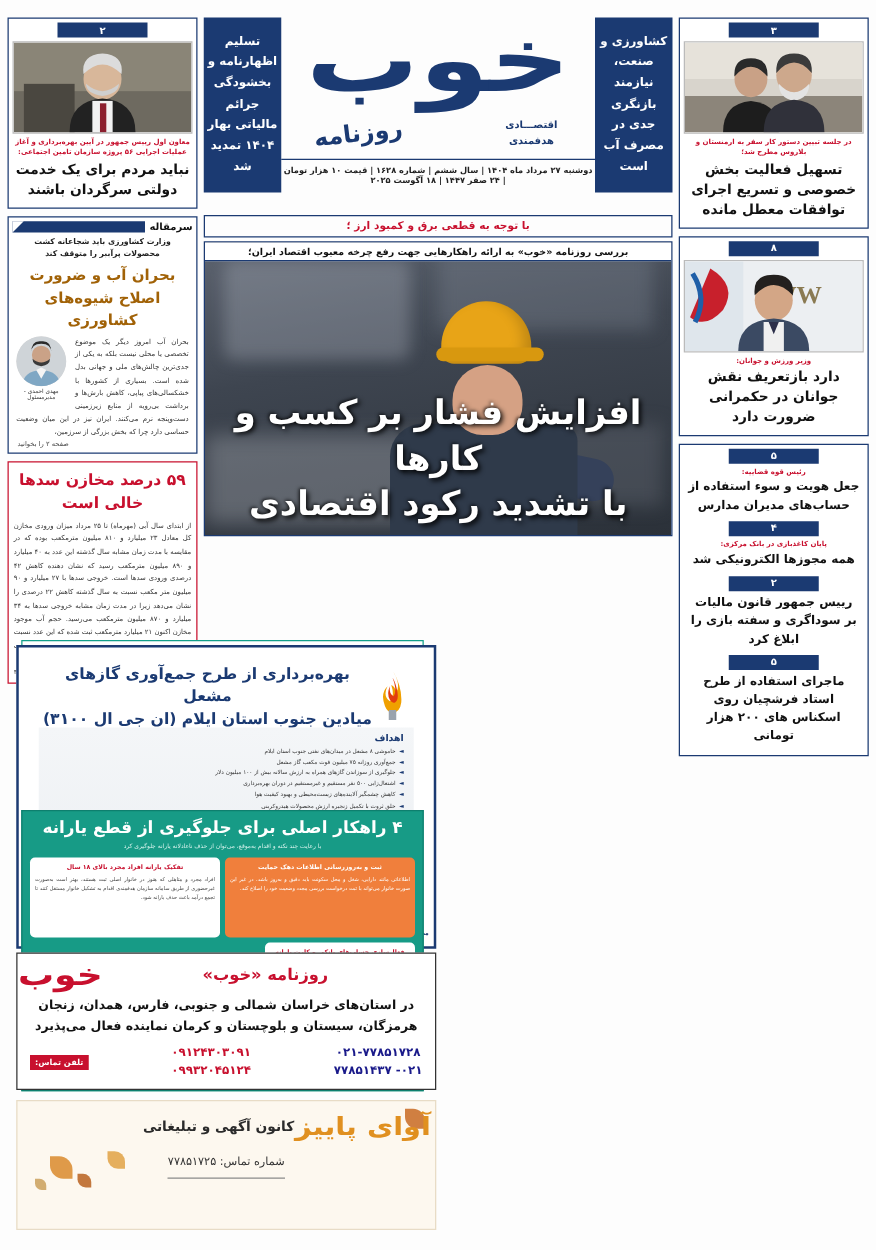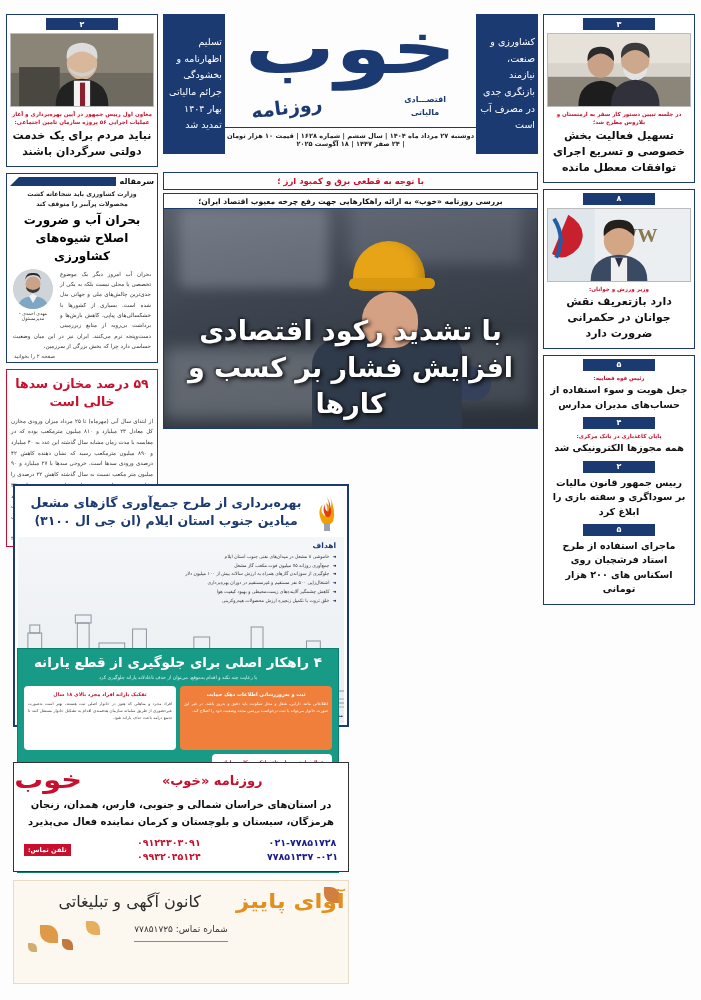--- a/index.html
+++ b/index.html
@@ -18,21 +18,22 @@
 
   
   .masthead {
     position: absolute; top: 14px; right: 163px; left: 163px; height: 140px;
     display: flex; flex-direction: row; align-items: stretch;
   }
   .mast-box {
     background: #1b3a72; color: #fff;
     width: 62px; flex: 0 0 62px;
     display: flex; align-items: center; justify-content: center;
-    font-size: 9.5px; font-weight: normal; line-height: 1.75;
+    text-align: center;
+    font-size: 9.5px; font-weight: bold; line-height: 1.75;
     padding: 0 3px;
     letter-spacing: .2px;
   }
   .mast-center {
     flex: 1 1 auto; position: relative;
     display: flex; flex-direction: column; align-items: center; justify-content: flex-start;
   }
   .mast-slogan {
     font-size: 8.5px; color: #1b3a72; font-weight: bold;
     margin-top: 16px; text-align: center; line-height: 1.5;
@@ -86,21 +87,21 @@
     font-size: 9.6px; font-weight: bold; color: #111; text-align: center;
     line-height: 1.5; margin: 1px 3px 2px;
   }
 
   
   .edit-head { display:flex; align-items:center; justify-content: space-between; gap:4px; }
   .edit-label { font-size: 8px; font-weight:bold; color:#111; white-space:nowrap; }
   .edit-bar { flex:1; height: 9px; background:#1b3a72; position:relative; }
   .edit-bar:after{ content:""; position:absolute; left:0; top:0; border-top:9px solid #fff; border-right:9px solid transparent;}
   .edit-sub { font-size:6.2px; color:#222; text-align:center; line-height:1.6; margin:3px 4px 2px; font-weight:bold;}
-  .edit-title { font-size:12px; font-weight:bold; text-align:center; line-height:1.5; margin:2px 4px 4px; color:#000000;}
+  .edit-title { font-size:12px; font-weight:bold; text-align:center; line-height:1.5; margin:2px 4px 4px; color:#a16207;}
   .edit-body { font-size:5.6px; color:#333; text-align:justify; line-height:1.85; margin:0 3px; }
   .edit-author {
     float:left; width: 46px; margin: 0 4px 2px 0; text-align:center;
   }
   .author-photo { width:40px;height:40px;border-radius:50%;margin:0 auto;overflow:hidden;position:relative;background:#d8d8d8;}
   .author-name { font-size:4.6px; color:#333; margin-top:2px; line-height:1.3;}
   .edit-cont { font-size:5.4px; text-align:left; margin:2px 4px 0; color:#444;}
 
   
   .red-box { border: 1.5px solid #c8102e; padding: 5px 4px; background:#fff; margin-bottom:6px;}
@@ -152,22 +153,22 @@
     position:absolute; top:512px; left:17px; width:322px; height:128px;
     border:1.5px solid #13a08a; background:#fff; padding:3px;
   }
   .tender-inner { border:1px solid #cfd6dd; height:100%; padding:4px 5px; position:relative; background:#fff; }
   .tender-title { font-size:9.5px; font-weight:bold; color:#111; text-align:center; border-bottom:1px solid #c8102e; padding-bottom:2px;}
   .tender-cols { display:flex; gap:6px; margin-top:4px; }
   .tender-col { flex:1; font-size:4.4px; line-height:1.9; text-align:justify; color:#333;}
   .tender-logo { position:absolute; left:6px; top:4px; width:34px;height:34px; }
   .tender-foot { position:absolute; bottom:3px; left:5px; right:5px; display:flex; justify-content:space-between; font-size:5.6px; font-weight:bold; color:#1b3a72;}
   .gas-ad {
-    position:absolute; top:484px; right:352px; width:336px; height:243px;
-    border:2px solid #1b3a72; background:#fff; padding:3px; overflow:hidden;
+    position:absolute; top:516px; right:352px; width:336px; height:243px;
+    border:2px solid #1b3a72; background:#fff; padding:16px; overflow:hidden;
   }
   .gas-head { position:relative; height:46px; display:flex; align-items:center; justify-content:center; }
   .gas-title { font-size:12.5px; font-weight:bold; color:#1b3a72; text-align:center; line-height:1.45; padding-right:30px;}
   .flame { position:absolute; right:8px; top:2px; width:18px; height:40px; }
   .gas-body { position:relative; height:186px; background:linear-gradient(180deg,#f4f6f8 0%, #e9edf1 100%); margin-top:2px; overflow:hidden;}
   .goals-title { position:absolute; right:8px; top:4px; font-size:7.5px; font-weight:bold; color:#1b3a72;}
   .goals { position:absolute; right:8px; top:16px; width:190px; }
   .goal-li { font-size:4.6px; color:#333; line-height:1.9; display:flex; gap:3px; }
   .goal-dot { color:#1b3a72; }
   .refinery { position:absolute; left:0; bottom:0; width:100%; height:120px; opacity:.85;}
@@ -215,41 +216,41 @@
   .gn-logo { font-size:16px; font-weight:bold; color:#c8102e; transform:scaleX(1.2); }
   .gn-title { flex:1; text-align:center; font-size:12px; font-weight:bold; color:#111;}
   .gn-body { font-size:4.8px; color:#222; text-align:justify; line-height:2.05; margin-top:3px;}
 
   .avaad {
     position:absolute; top:880px; right:352px; width:336px; height:104px;
     background:#fdf8ef; border:1px solid #e8dcc6; overflow:hidden;
   }
   .avaad-row{ display:flex; align-items:center; justify-content:flex-start; padding:8px 10px 0; gap:8px;}
   .avaad-logo{ font-size:20px; font-weight:bold; color:#e09020; transform:scaleX(1.15);}
-  .avaad-t{ flex:1; text-align:center; font-size:16px; font-weight:normal; color:#2b2b2b;}
+  .avaad-t{ flex:1; text-align:right; font-size:11px; font-weight:bold; color:#2b2b2b;}
   .avaad-ph{ text-align:center; font-size:9px; color:#333; margin-top:6px; border-bottom:1px solid #8a8a8a; display:inline-block; padding-bottom:7px;}
   .avaad-phwrap{ text-align:center; margin-top:4px; }
   .leaf{ position:absolute; border-radius:0 60% 0 60%; opacity:.85;}
 </style>
 </head>
 <body>
 
 <div class="page">
 
   <div class="masthead">
     <div class="mast-box">کشاورزی و صنعت، نیازمند بازنگری جدی در مصرف آب است</div>
 
     <div class="mast-center">
       <div class="logo-wrap">
         <div class="logo-khoob">خوب</div>
       </div>
       <div class="logo-rooz">روزنامه</div>
       <div class="mast-cat">
         <div>اقتصـــادی</div>
-        <div>مالیاتی</div>
+        <div>هدفمندی</div>
       </div>
       <div class="mast-dateline">دوشنبه ۲۷ مرداد ماه ۱۴۰۴ | سال ششم | شماره ۱۶۲۸ | قیمت ۱۰ هزار تومان | ۲۴ صفر ۱۴۴۷ | ۱۸ آگوست ۲۰۲۵</div>
     </div>
 
     <div class="mast-box">تسلیم اظهارنامه و بخشودگی جرائم مالیاتی بهار ۱۴۰۴ تمدید شد</div>
   </div>
 
   <div class="lead">
     <div class="lead-kicker-box">با توجه به قطعی برق و کمبود ارز ؛</div>
     <div class="lead-photo">
@@ -258,22 +259,22 @@
           <div class="ws-blur2"></div>
         <div class="ws-blur3"></div>
           <div class="ws-blur4"></div>
         <div class="arm"></div>
         <div class="torso"></div>
         <div class="face"></div>
         <div class="helmet"></div>
       </div>
       <div class="lead-sub">بررسی روزنامه «خوب» به ارائه راهکارهایی جهت رفع چرخه معیوب اقتصاد ایران؛</div>
       <div class="lead-big">
+        <div>افزایش فشار بر کسب و کارها</div>
         <div>با تشدید رکود اقتصادی</div>
-        <div>افزایش فشار بر کسب و کارها</div>
       </div>
     </div>
   </div>
 
   <div class="col-left">
 
     <div class="side-card">
       <div class="pagenum">۲</div>
       <div class="side-photo">
         <svg width="100%" height="100%" viewBox="0 0 140 74" preserveAspectRatio="none">

